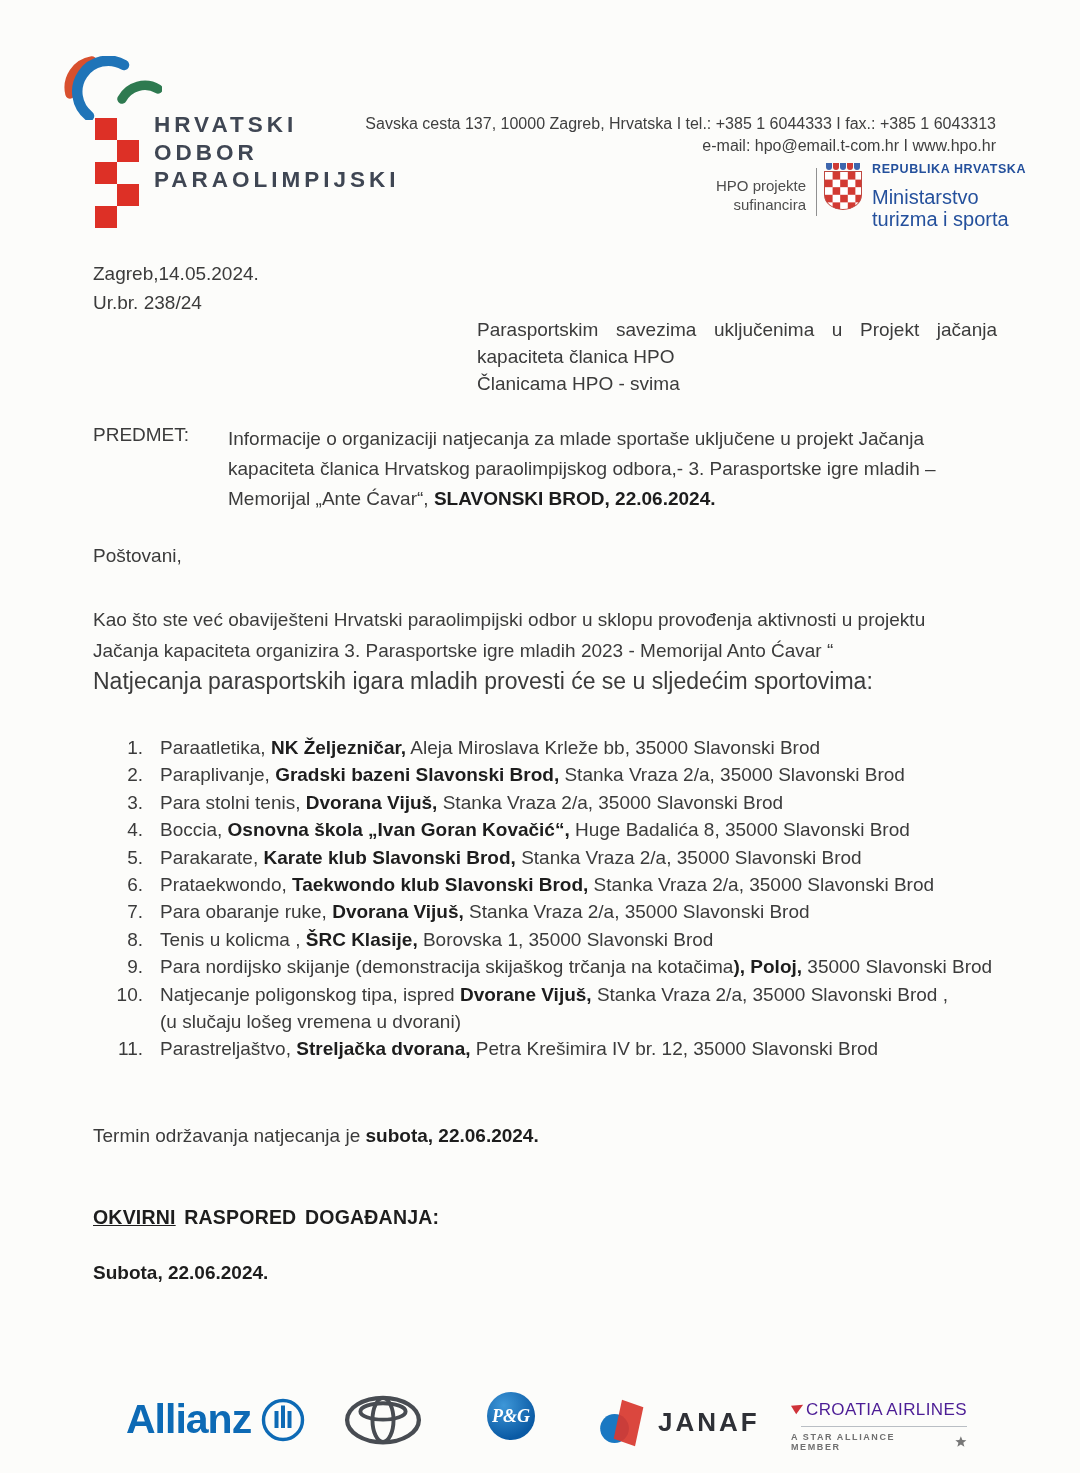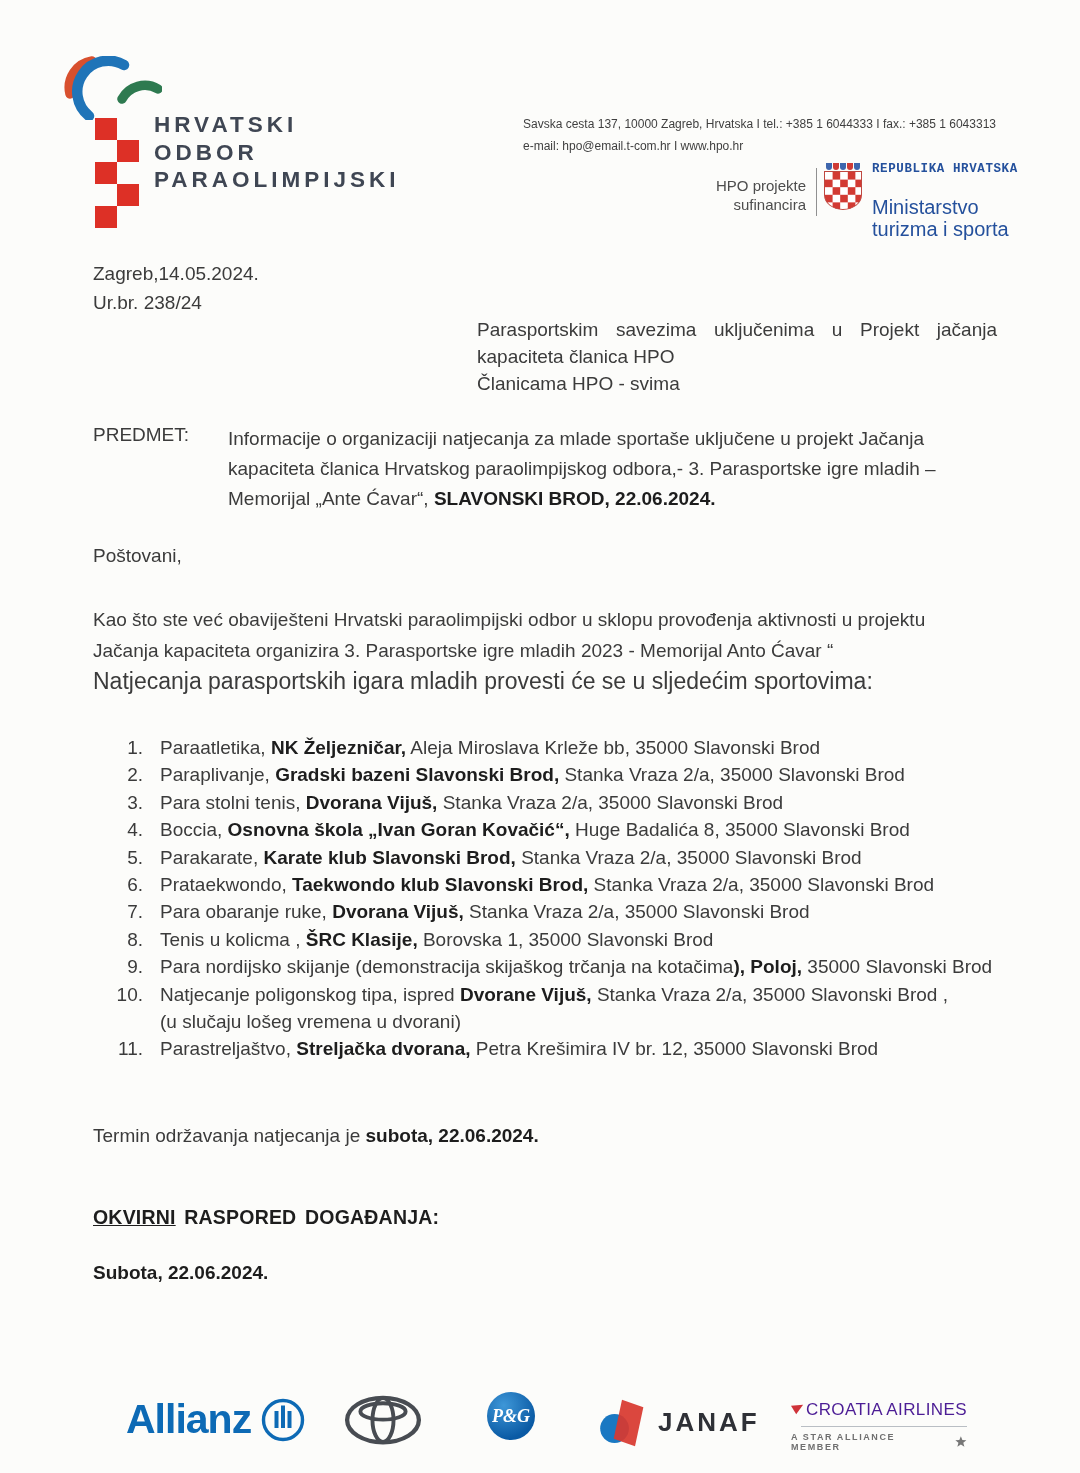--- a/index.html
+++ b/index.html
@@ -5,31 +5,31 @@
   html,body{margin:0;padding:0;background:#e8e8e8;}
   .page{position:relative;width:1080px;height:1473px;background:#fcfcfa;
         font-family:"Liberation Sans",sans-serif;color:#3b3b3b;overflow:hidden;margin:0 auto;}
   .abs{position:absolute;}
   .b{font-weight:700;color:#1d1d1d;}
   .u{text-decoration:underline;}
 
   
   .org-wordmark{left:154px;top:111px;font-size:22.5px;font-weight:600;letter-spacing:4px;
                 line-height:27.5px;color:#3f4653;}
-  .contact{right:84px;top:113px;text-align:left;font-size:12px;line-height:22px;color:#3f3f3f;}
+  .contact{right:84px;top:113px;text-align:right;font-size:16px;line-height:22px;color:#3f3f3f;}
   .funding-note{left:702px;top:176px;width:104px;text-align:right;font-size:15px;line-height:19px;color:#4d4d4d;}
   .v-divider{left:816px;top:168px;width:1px;height:48px;background:#909090;}
   .coat{left:824px;top:163px;width:38px;}
   .coat-crown{display:flex;justify-content:center;gap:1px;margin-bottom:1px;}
   .coat-crown span{width:6px;height:7px;border-radius:0 0 3px 3px;display:block;}
   .coat-shield{height:37px;background:repeating-conic-gradient(#d23a33 0% 25%, #ffffff 0% 50%);
                background-size:15.2px 15.2px;border:1px solid #bf4840;
                border-radius:0 0 19px 19px / 0 0 15px 15px;}
   .ministry{left:872px;top:162px;color:#24509c;}
-  .ministry .country{font-size:12.5px;font-weight:700;letter-spacing:.6px;margin-bottom:20px;font-family:Liberation Mono, monospace;}
+  .ministry .country{font-size:12.5px;font-weight:700;letter-spacing:.6px;margin-bottom:10px;}
   .ministry .mname{font-size:20px;line-height:22px;font-weight:500;}
 
   .hpo-checker{left:95px;top:118px;display:grid;grid-template-columns:22px 22px;grid-auto-rows:22px;}
   .hpo-checker .red{background:#dd3026;}
 
   
   .meta{left:93px;top:260px;font-size:19px;line-height:28.5px;}
   .recipient{left:477px;top:316px;width:520px;font-size:19px;line-height:27px;}
   .recipient .just{text-align:justify;}
   .subject-label{left:93px;top:424px;font-size:19px;}

